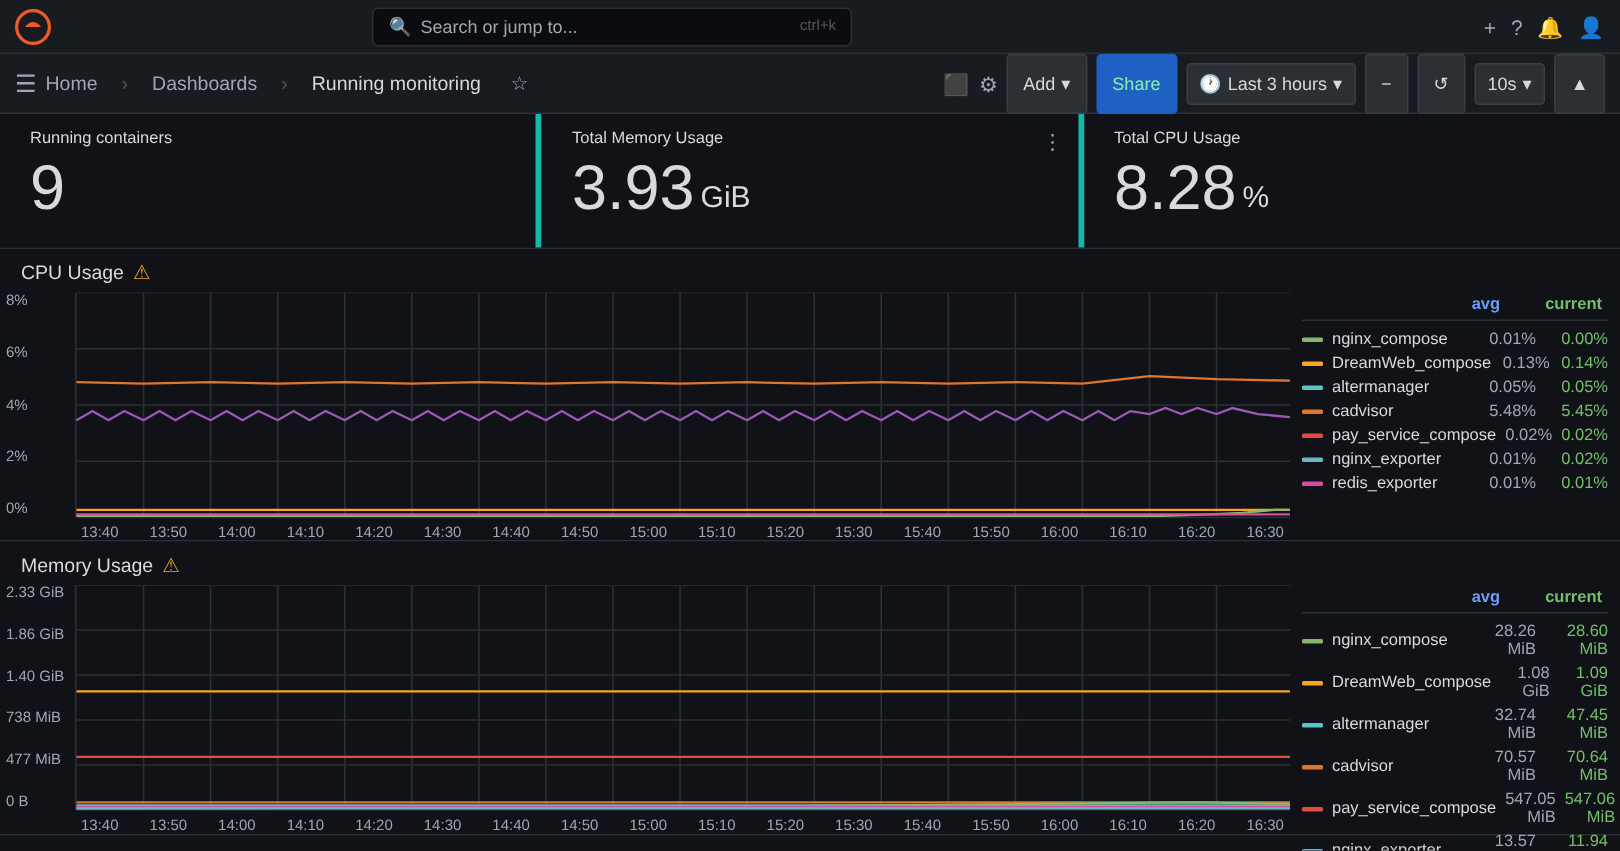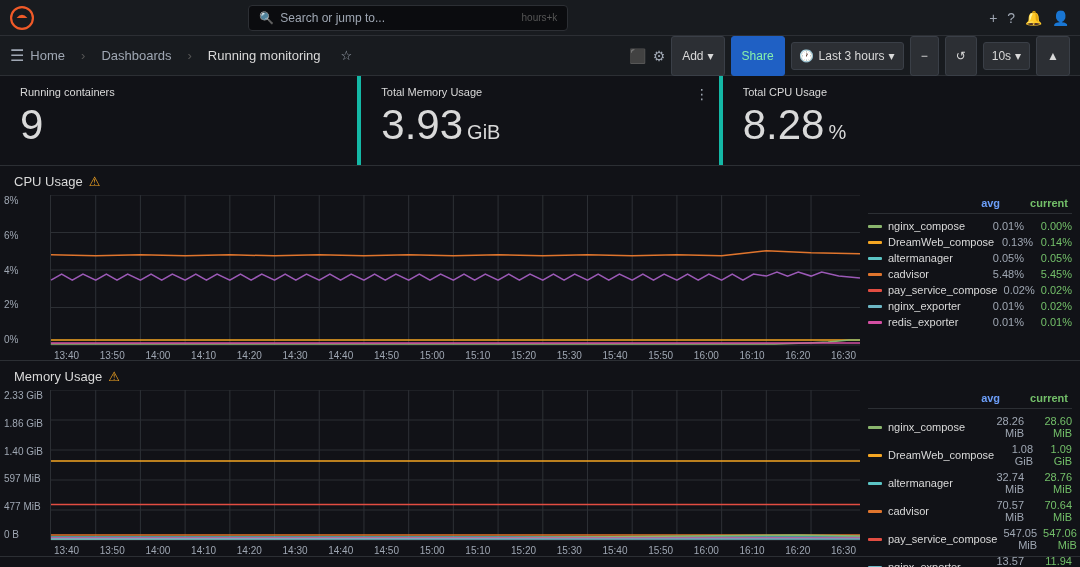--- a/index.html
+++ b/index.html
@@ -274,21 +274,21 @@
 <div class="topbar">
   <div class="topbar-logo">
     <svg width="22" height="22" viewBox="0 0 22 22">
       <circle cx="11" cy="11" r="10" fill="none" stroke="#f05a28" stroke-width="2"></circle>
       <path d="M6 11 Q11 5 16 11" fill="#f05a28"></path>
     </svg>
   </div>
   <div class="search-box">
     <span>🔍</span>
     <span>Search or jump to...</span>
-    <span style="margin-left:auto;font-size:10px;color:#555;">hours+k</span>
+    <span style="margin-left:auto;font-size:10px;color:#555;">ctrl+k</span>
   </div>
   <div class="topbar-right">
     <span class="topbar-icon">+</span>
     <span class="topbar-icon">?</span>
     <span class="topbar-icon">🔔</span>
     <span class="topbar-icon">👤</span>
   </div>
 </div>
 
 <div class="navbar">
@@ -478,21 +478,21 @@
 <div class="chart-section" style="height:196px;">
   <div class="chart-header">
     <span>Memory Usage</span>
     <span class="warning-icon">⚠</span>
   </div>
   <div class="chart-container">
     <div class="chart-area">
       <div class="y-axis">
         <span>0 B</span>
         <span>477 MiB</span>
-        <span>597 MiB</span>
+        <span>738 MiB</span>
         <span>1.40 GiB</span>
         <span>1.86 GiB</span>
         <span>2.33 GiB</span>
       </div>
       <div class="chart-inner">
         <svg viewBox="0 0 760 148" preserveAspectRatio="none">
 
           <line class="grid-line" x1="0" y1="0" x2="760" y2="0"></line>
           <line class="grid-line" x1="0" y1="29.6" x2="760" y2="29.6"></line>
           <line class="grid-line" x1="0" y1="59.2" x2="760" y2="59.2"></line>
@@ -569,21 +569,21 @@
       <div class="legend-item">
         <div class="legend-color" style="background:#f5a623;"></div>
         <span class="legend-name">DreamWeb_compose</span>
         <span class="legend-val">1.08 GiB</span>
         <span class="legend-val current">1.09 GiB</span>
       </div>
       <div class="legend-item">
         <div class="legend-color" style="background:#5bc4c5;"></div>
         <span class="legend-name">altermanager</span>
         <span class="legend-val">32.74 MiB</span>
-        <span class="legend-val current">28.76 MiB</span>
+        <span class="legend-val current">47.45 MiB</span>
       </div>
       <div class="legend-item">
         <div class="legend-color" style="background:#e0752d;"></div>
         <span class="legend-name">cadvisor</span>
         <span class="legend-val">70.57 MiB</span>
         <span class="legend-val current">70.64 MiB</span>
       </div>
       <div class="legend-item">
         <div class="legend-color" style="background:#e24d42;"></div>
         <span class="legend-name">pay_service_compose</span>

